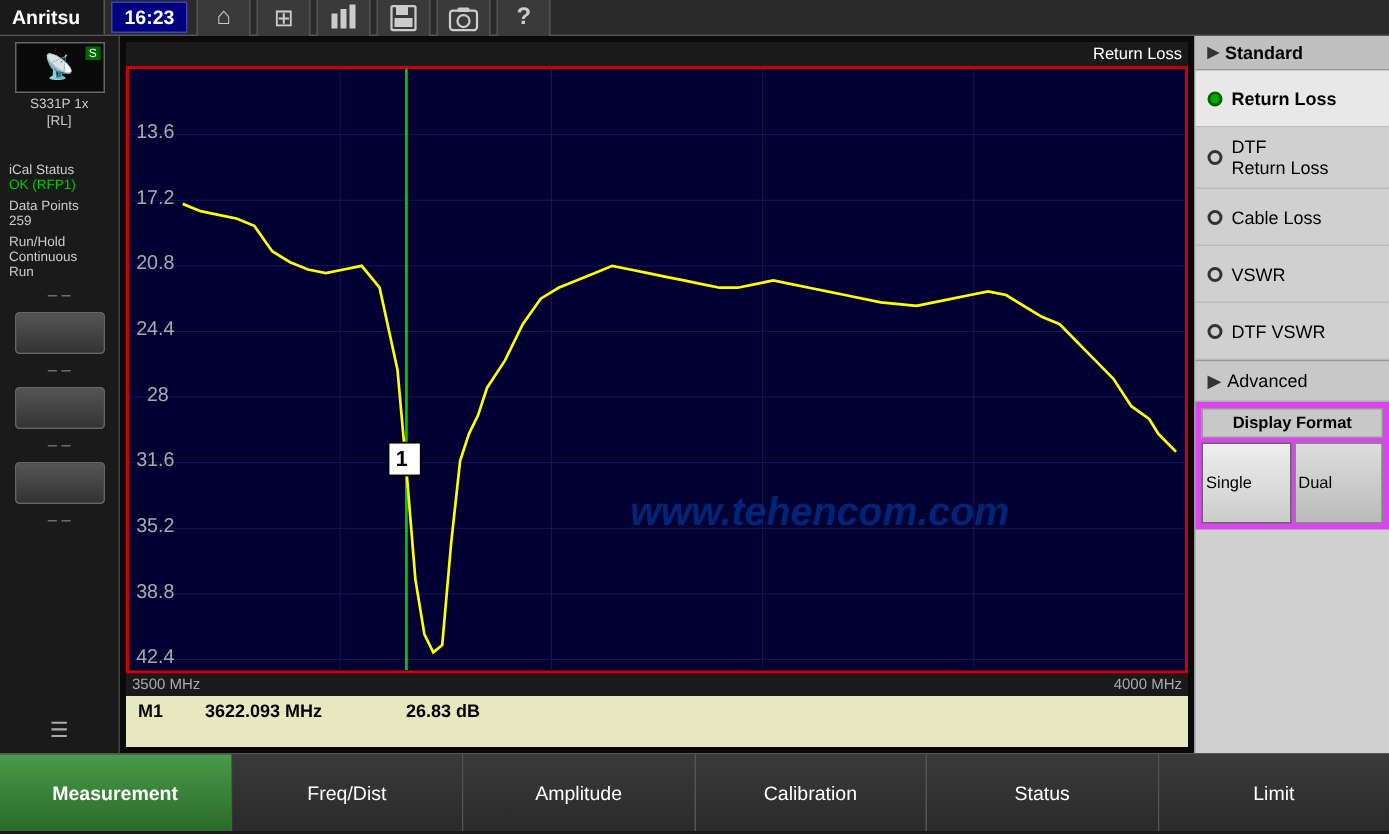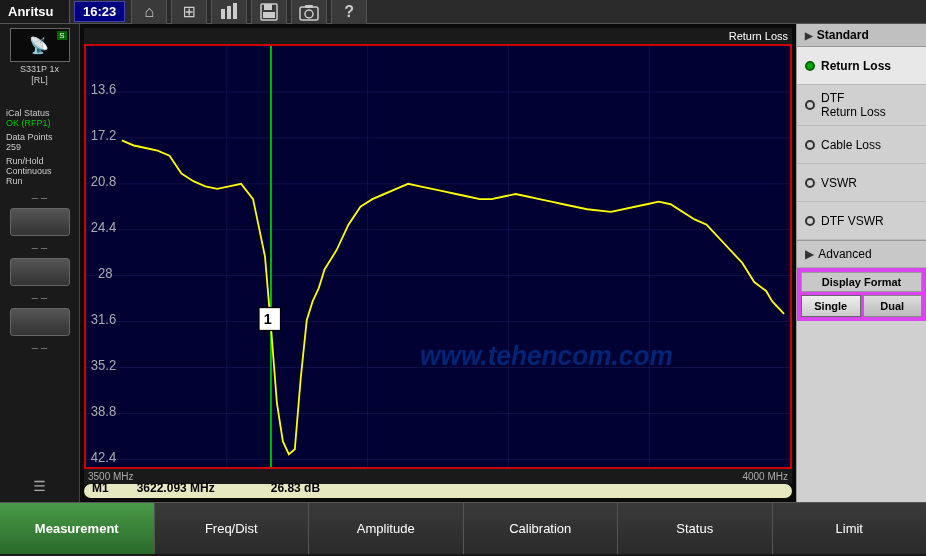--- a/index.html
+++ b/index.html
@@ -163,24 +163,23 @@
       font-size: 10px;
       color: #aaa;
     }
     #marker-bar {
       background: #e8e8c0;
       color: #000;
       font-size: 12px;
       font-weight: bold;
       padding: 3px 8px;
       display: flex;
-      align-items: flex-end;
+      align-items: flex-start;
       gap: 20px;
-      height: 14px;
-      border-radius: 13px;
+      height: 34px;
     }
 
     
     #right-sidebar {
       width: 130px;
       background: #d0d0d0;
       display: flex;
       flex-direction: column;
       border-left: 1px solid #999;
     }
@@ -260,28 +259,26 @@
       background: #c8c8c8;
       border: 1px solid #999;
       margin-bottom: 3px;
     }
     .format-buttons {
       display: flex;
       gap: 2px;
     }
     .format-btn {
       flex: 1;
-      padding: 4px 2px;
-      text-align: center;
+      padding: 20px 2px;
       font-size: 11px;
       border: 1px solid #888;
       cursor: pointer;
       background: linear-gradient(to bottom, #ddd, #bbb);
       color: #000;
-      font-weight: bold;
     }
     .format-btn.active {
       background: linear-gradient(to bottom, #eee, #ccc);
       border-color: #666;
     }
 
     
     #bottom-bar {
       height: 52px;
       background: #2a2a2a;

